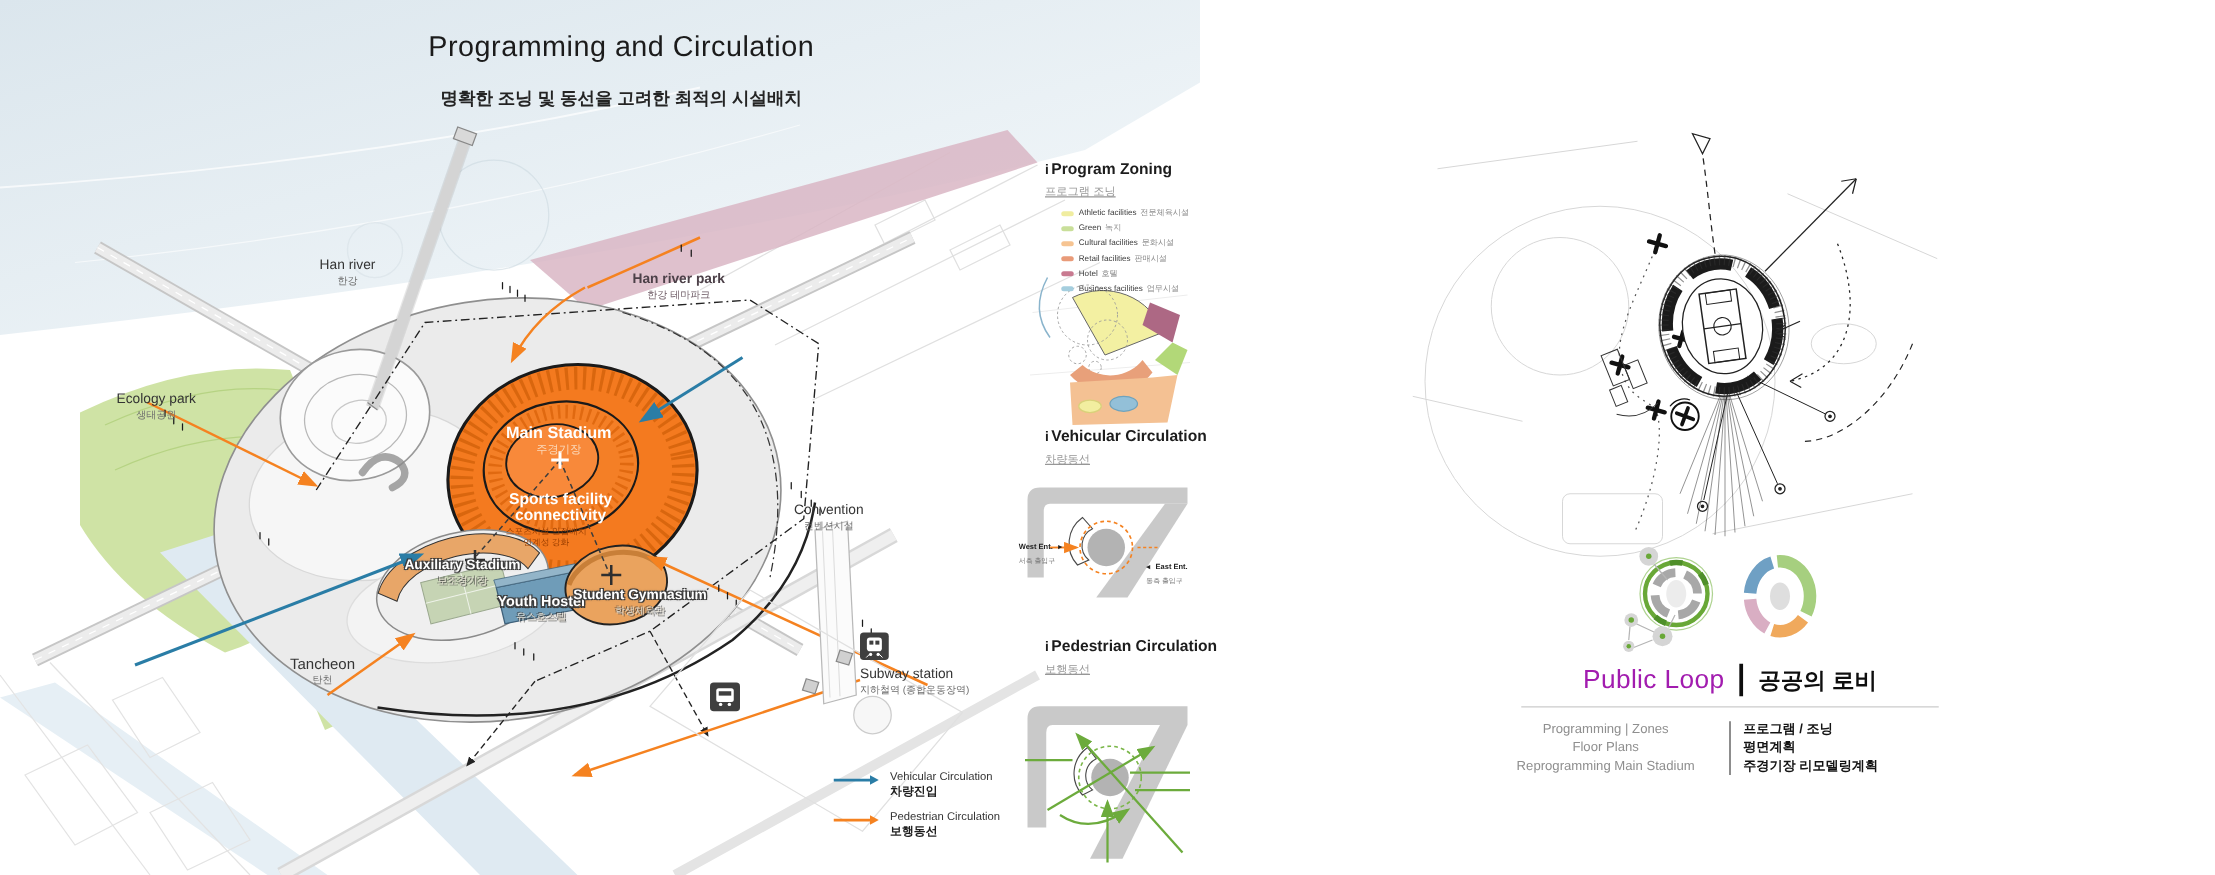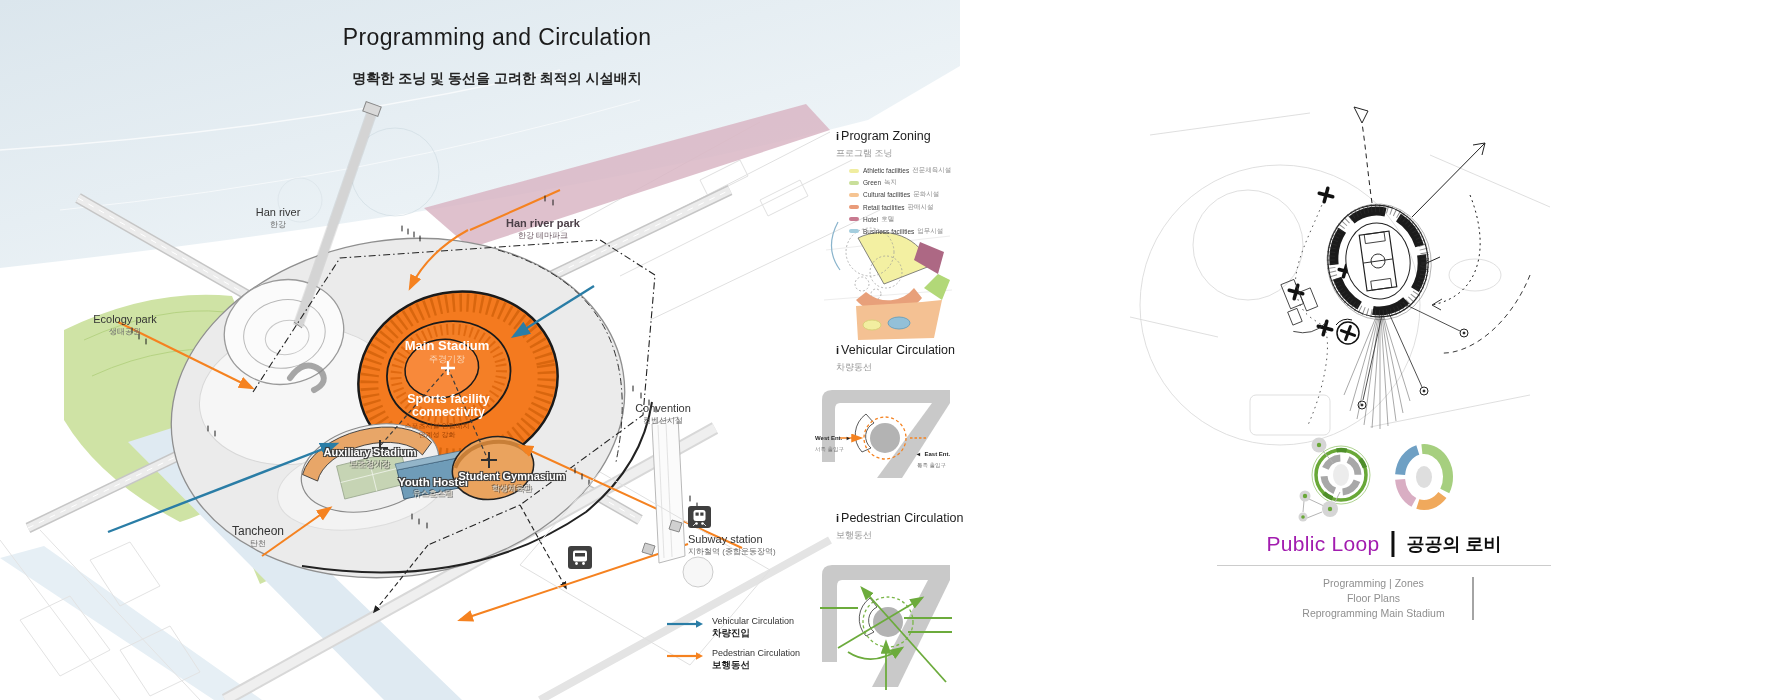--- a/index.html
+++ b/index.html
@@ -23,23 +23,23 @@
   .connlbl .ko{font-size:7px;color:#9a3f00;line-height:1.3;margin-top:2px;}
   
   .map-legend{position:absolute;left:666px;top:616px;}
   .map-legend .row{display:flex;align-items:flex-start;margin-bottom:8px;}
   .map-legend svg{position:static;margin-top:3px;}
   .map-legend .txt{margin-left:8px;}
   .map-legend .en{font-size:9px;color:#333;}
   .map-legend .ko{font-size:9.5px;font-weight:bold;color:#1e1e1e;margin-top:1px;}
   
   .sec-head{position:absolute;left:836px;white-space:nowrap;}
-  .sec-head .ttl{font-size:12.5px;font-weight:normal;color:#1c1c1c;margin-top:24px;}
+  .sec-head .ttl{font-size:12.5px;font-weight:bold;color:#1c1c1c;margin-top:24px;}
   .sec-head .imark{font-size:11px;font-weight:bold;color:#1c1c1c;margin-right:2px;}
-  .sec-head .ko{font-size:9px;color:#979797;margin-top:3px;}
+  .sec-head .ko{font-size:9px;color:#979797;margin-top:3px;text-decoration:underline;}
   .zone-legend{position:absolute;left:849px;top:166px;}
   .zone-legend .zrow{display:flex;align-items:center;margin-bottom:3.2px;}
   .zone-legend .sw{width:10px;height:4px;border-radius:2px;margin-right:4px;flex:none;}
   .zone-legend .zl{font-size:6.5px;color:#3c3c3c;}
   .zone-legend .zk{font-size:6.5px;color:#8b8b8b;margin-left:3px;}
   .ent-lbl{position:absolute;white-space:nowrap;line-height:1.3;}
   .ent-lbl .en{font-size:6px;font-weight:bold;color:#1f1f1f;}
   .ent-lbl .ko{font-size:5.5px;color:#777;}
   
   .public-loop{position:absolute;left:1384px;top:531px;transform:translateX(-50%);display:flex;align-items:center;white-space:nowrap;}
@@ -539,15 +539,20 @@
     <span class="ko">공공의 로비</span>
   </div>
   <div class="rule"></div>
   <div class="programs">
     <div class="colL">
       <div>Programming | Zones</div>
       <div>Floor Plans</div>
       <div>Reprogramming Main Stadium</div>
     </div>
     <div class="div"></div>
+    <div class="colR">
+      <div>프로그램 / 조닝</div>
+      <div>평면계획</div>
+      <div>주경기장 리모델링계획</div>
+    </div>
   </div>
 
 </div>
 
 </body></html>

